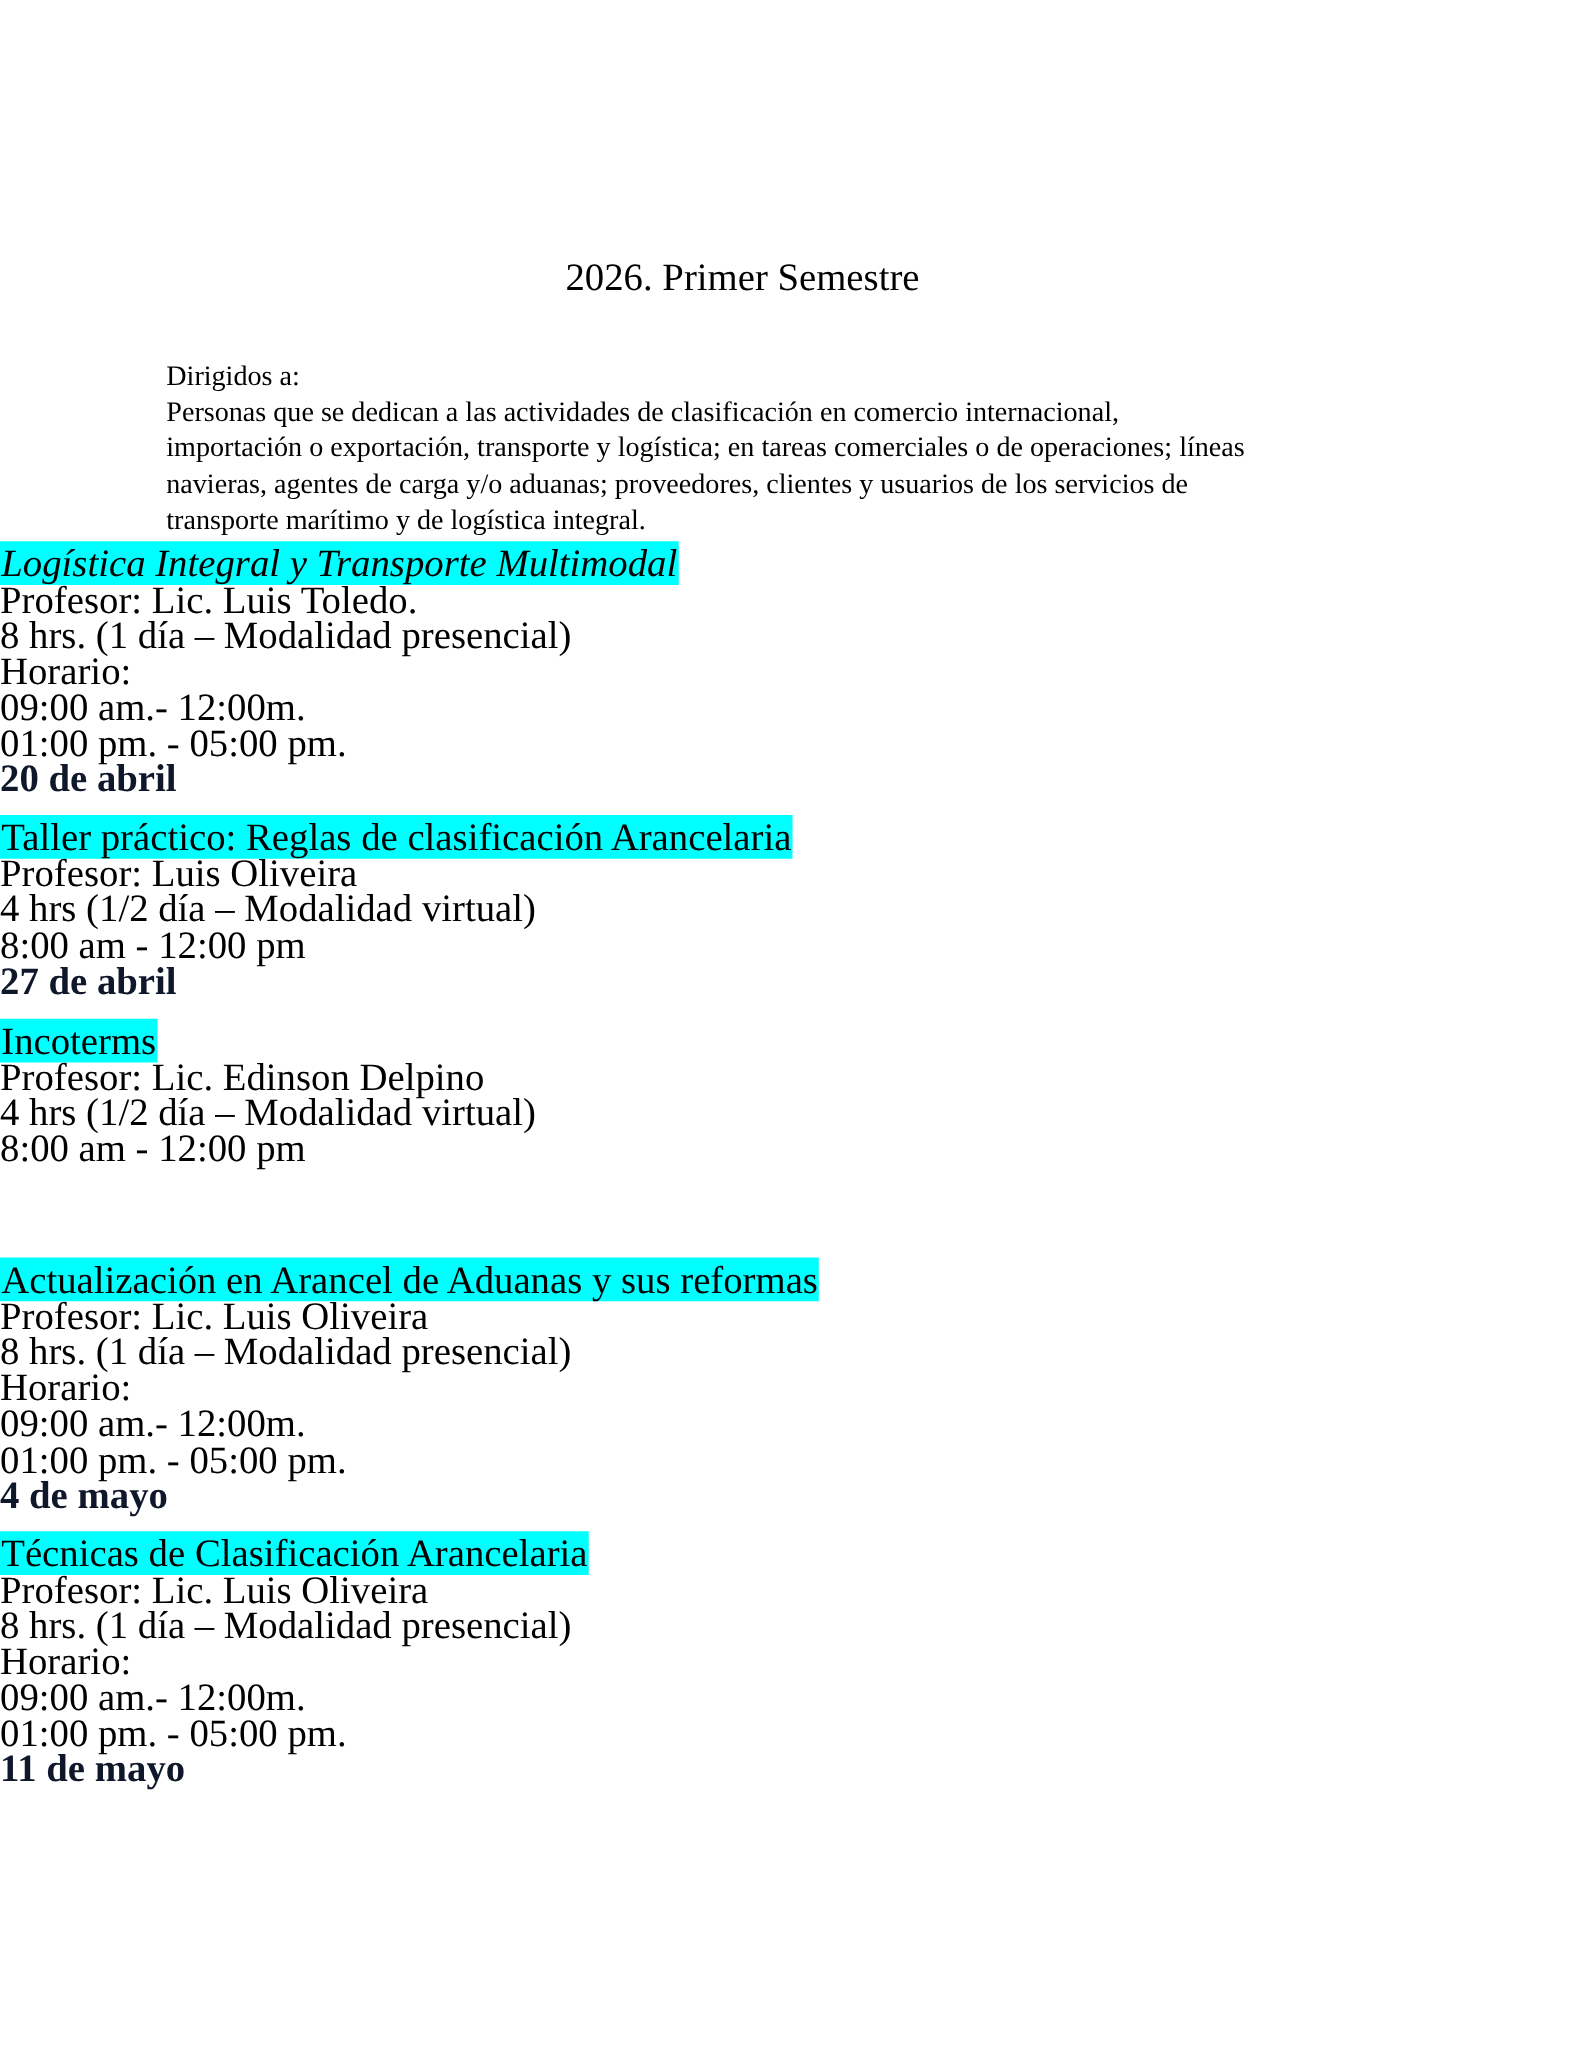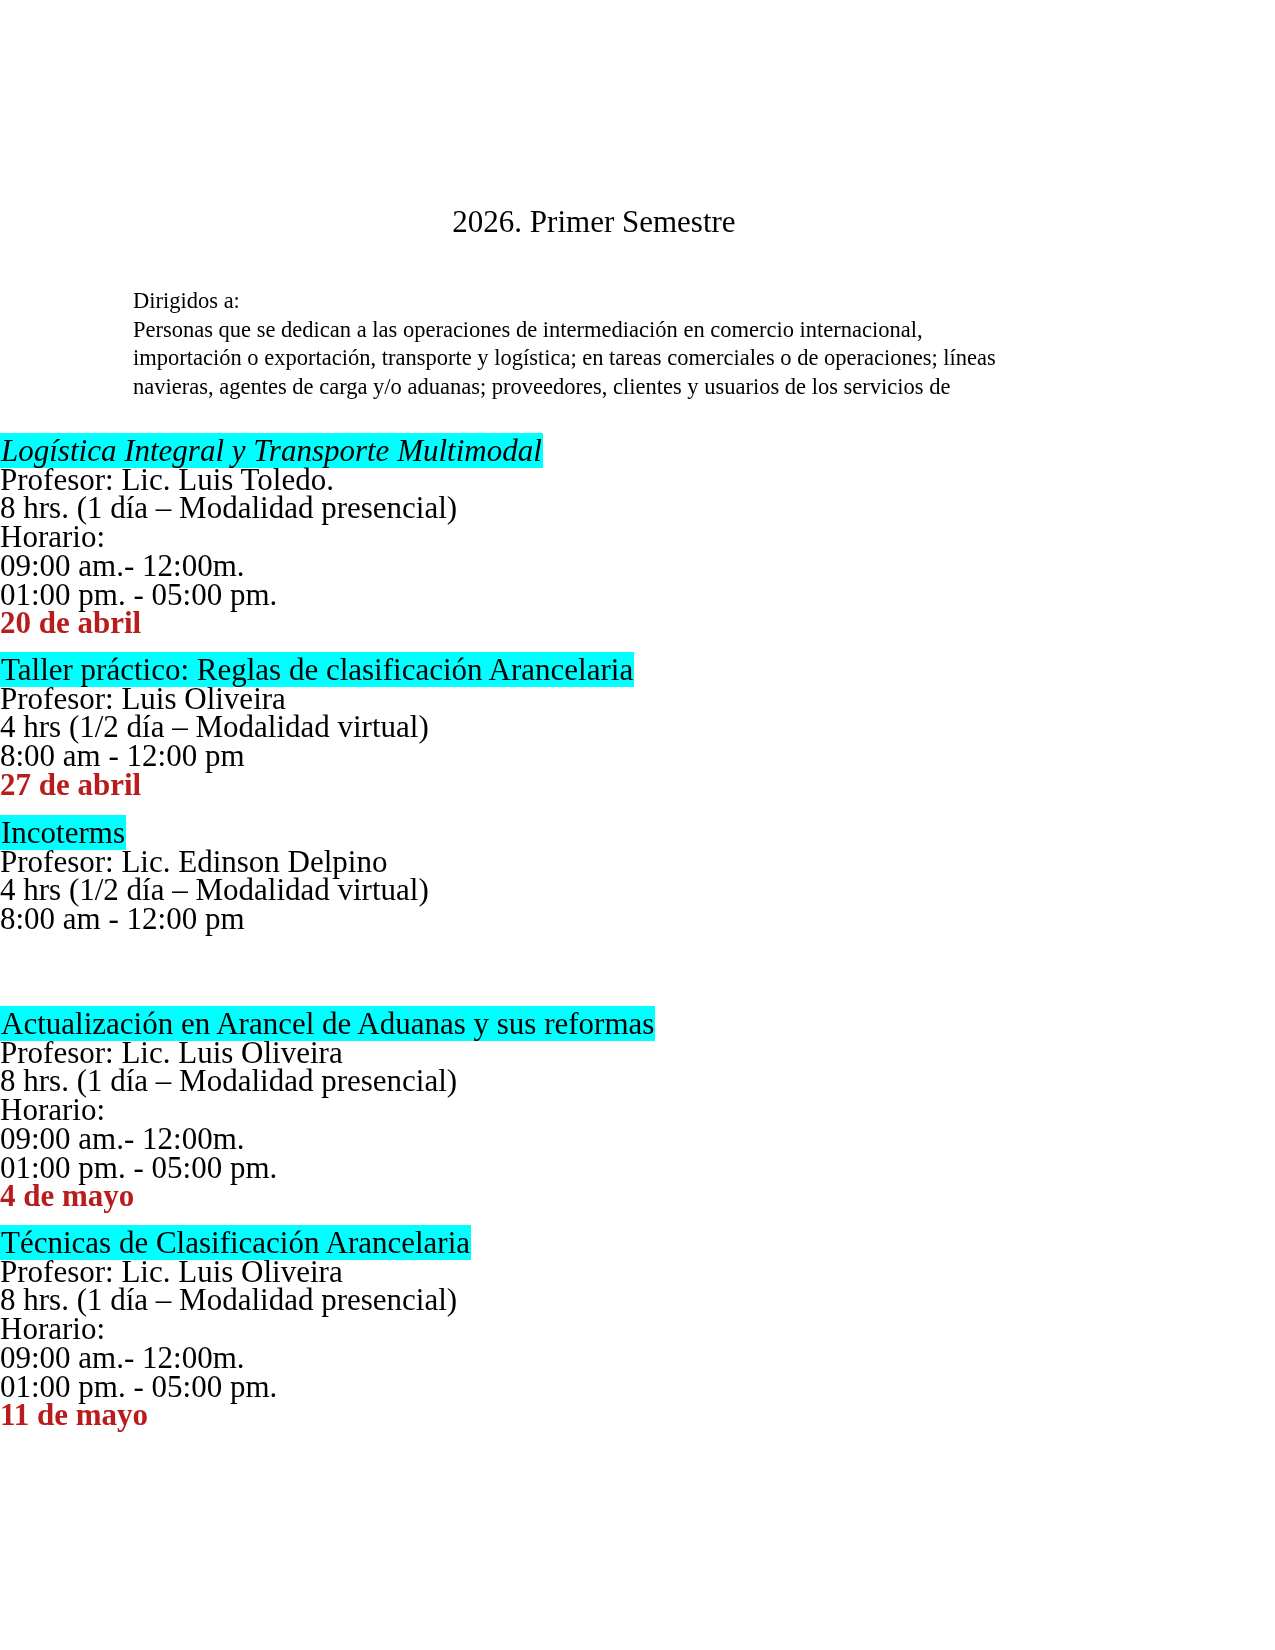--- a/index.html
+++ b/index.html
@@ -8,32 +8,33 @@
   .page-title { position: absolute; top: 204px; left: 0; width: 1188px; text-align: center;
                 font-size: 31px; line-height: 36px; }
   .audience { position: absolute; top: 287px; left: 133px; width: 980px;
               font-size: 22.5px; line-height: 28.7px; }
   .audience div { white-space: nowrap; }
   .course { position: absolute; left: 0; width: 1232px; text-align: left;
             font-size: 31px; line-height: 28.7px; }
   .course .line { white-space: nowrap; }
   .course .title { background: #00ffff; padding: 0 1px; }
   .course .title.italic { font-style: italic; }
-  .course .date { color: #b91c1c; font-weight: bold; }
+  .course .date { color: #0f172a; font-weight: bold; }
 </style>
 </head>
 <body>
 
 <div class="page-title">2026. Primer Semestre</div>
 
 <div class="audience">
   <div>Dirigidos a:</div>
-  <div>Personas que se dedican a las operaciones de intermediación en comercio internacional,</div>
+  <div>Personas que se dedican a las actividades de clasificación en comercio internacional,</div>
   <div>importación o exportación, transporte y logística; en tareas comerciales o de operaciones; líneas</div>
   <div>navieras, agentes de carga y/o aduanas; proveedores, clientes y usuarios de los servicios de</div>
+  <div>transporte marítimo y de logística integral.</div>
 </div>
 
 <div class="course" style="top:437px;">
   <div class="line"><span class="title italic">Logística Integral y Transporte Multimodal</span></div>
   <div class="line">Profesor: Lic. Luis Toledo.</div>
   <div class="line">8 hrs. (1 día – Modalidad presencial)</div>
   <div class="line">Horario:</div>
   <div class="line">09:00 am.- 12:00m.</div>
   <div class="line">01:00 pm. - 05:00 pm.</div>
   <div class="line date">20 de abril</div>

